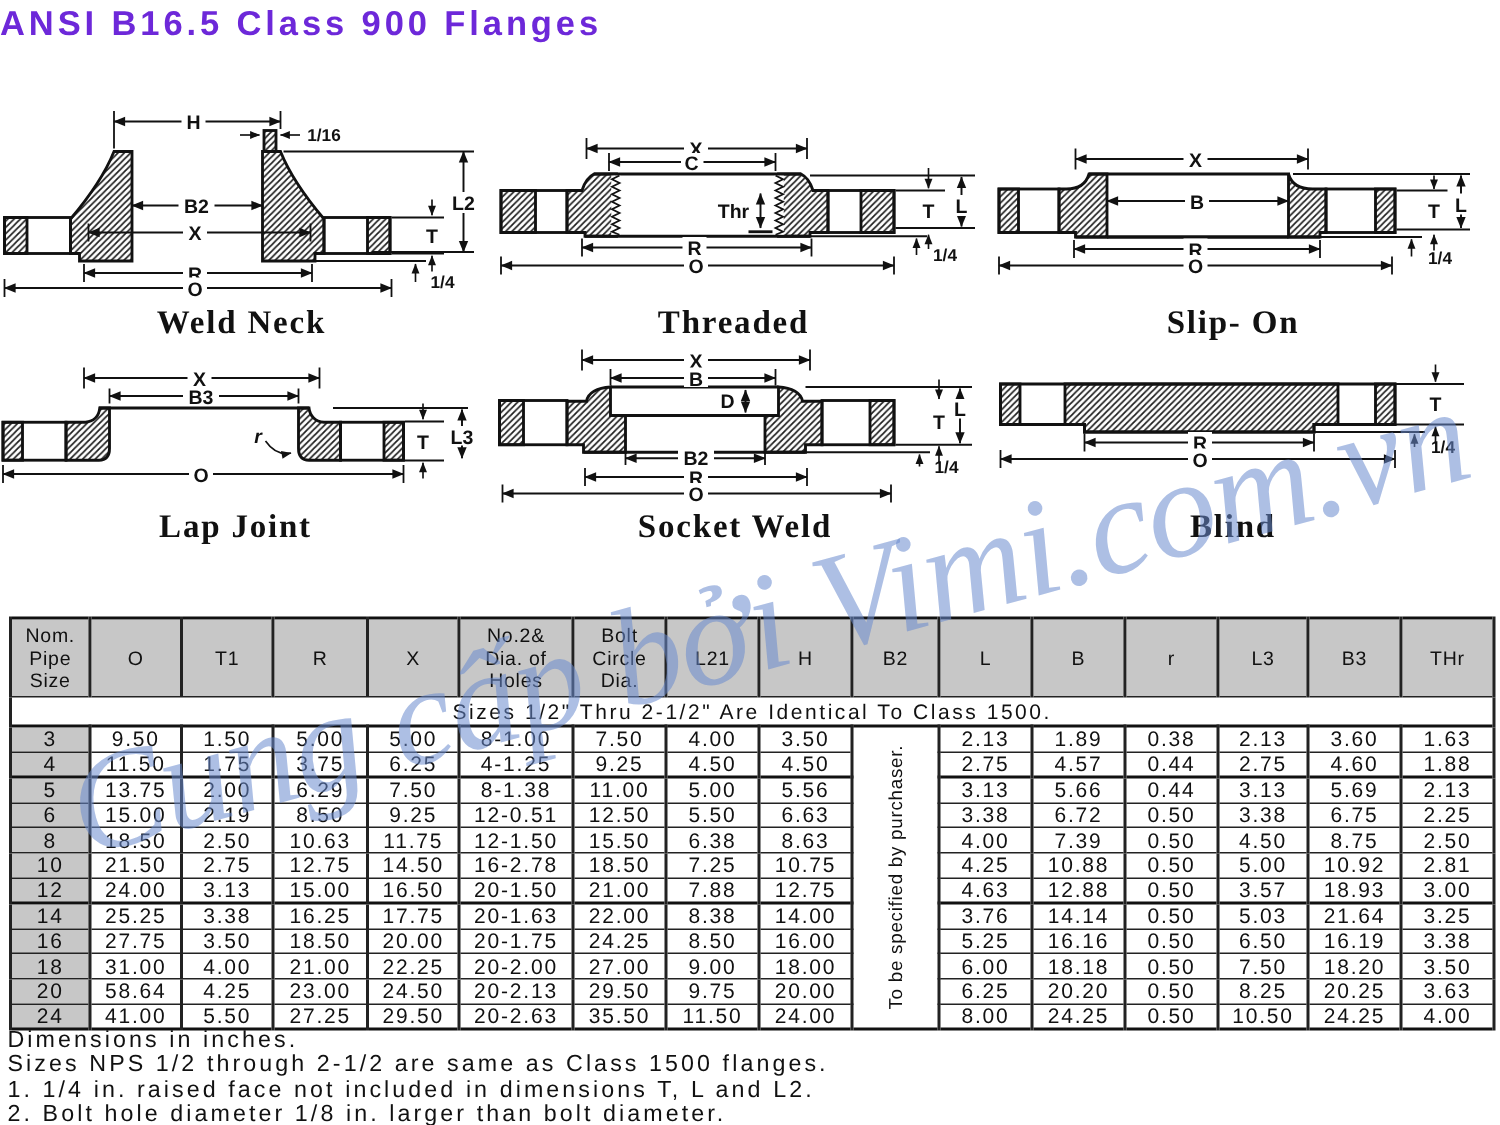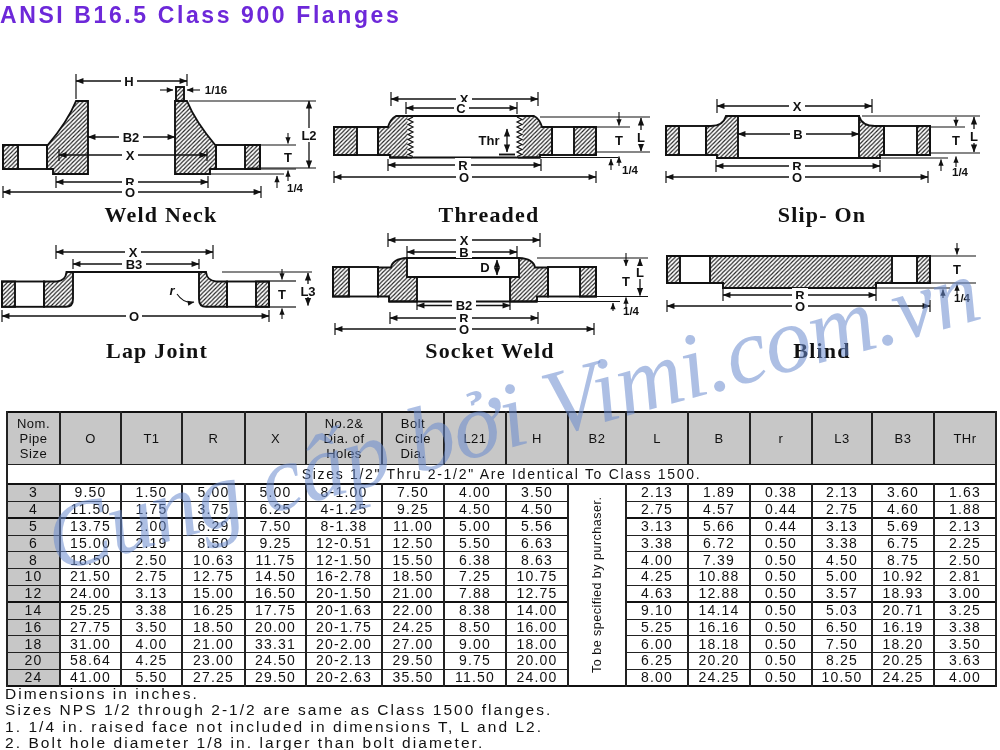--- a/index.html
+++ b/index.html
@@ -476,25 +476,25 @@
 <tr class="d b">
         <td class="g">14</td>
         <td>25.25</td>
         <td>3.38</td>
         <td>16.25</td>
         <td>17.75</td>
         <td>20-1.63</td>
         <td>22.00</td>
         <td>8.38</td>
         <td>14.00</td>
-        <td>9.10</td>
+        <td>3.76</td>
         <td>14.14</td>
         <td>0.50</td>
         <td>5.03</td>
-        <td>20.71</td>
+        <td>21.64</td>
         <td>3.25</td>
       </tr>
 <tr class="d">
         <td class="g">16</td>
         <td>27.75</td>
         <td>3.50</td>
         <td>18.50</td>
         <td>20.00</td>
         <td>20-1.75</td>
         <td>24.25</td>
@@ -505,21 +505,21 @@
         <td>0.50</td>
         <td>6.50</td>
         <td>16.19</td>
         <td>3.38</td>
       </tr>
 <tr class="d">
         <td class="g">18</td>
         <td>31.00</td>
         <td>4.00</td>
         <td>21.00</td>
-        <td>33.31</td>
+        <td>22.25</td>
         <td>20-2.00</td>
         <td>27.00</td>
         <td>9.00</td>
         <td>18.00</td>
         <td>6.00</td>
         <td>18.18</td>
         <td>0.50</td>
         <td>7.50</td>
         <td>18.20</td>
         <td>3.50</td>

